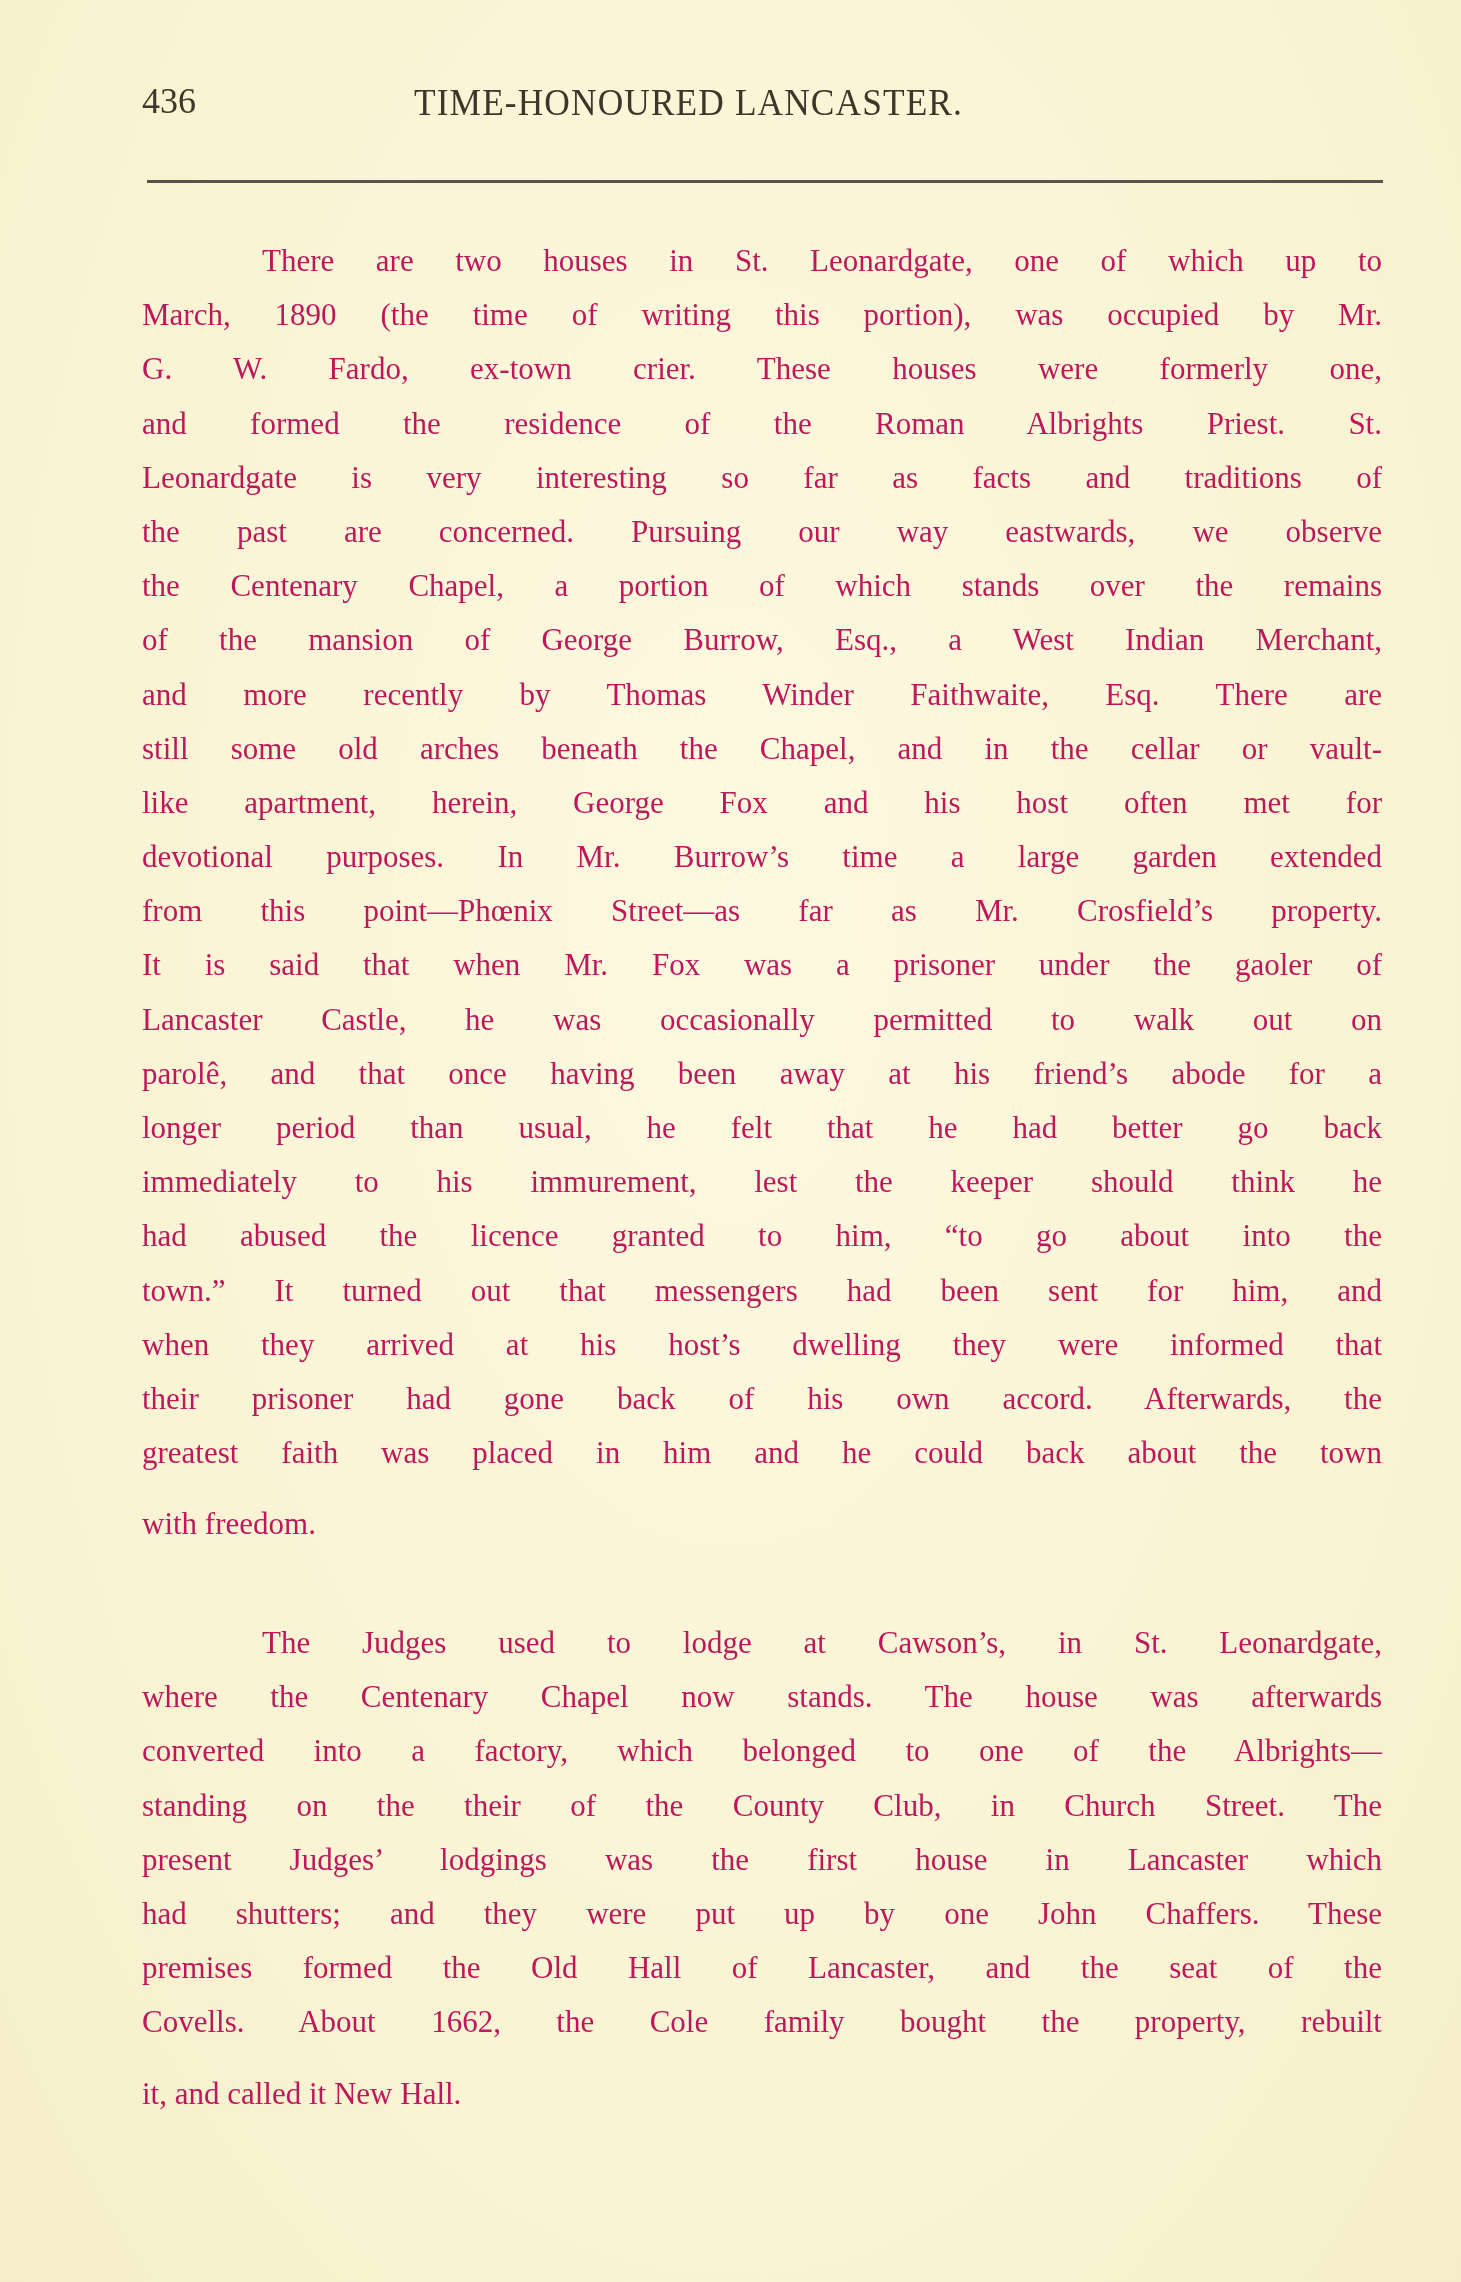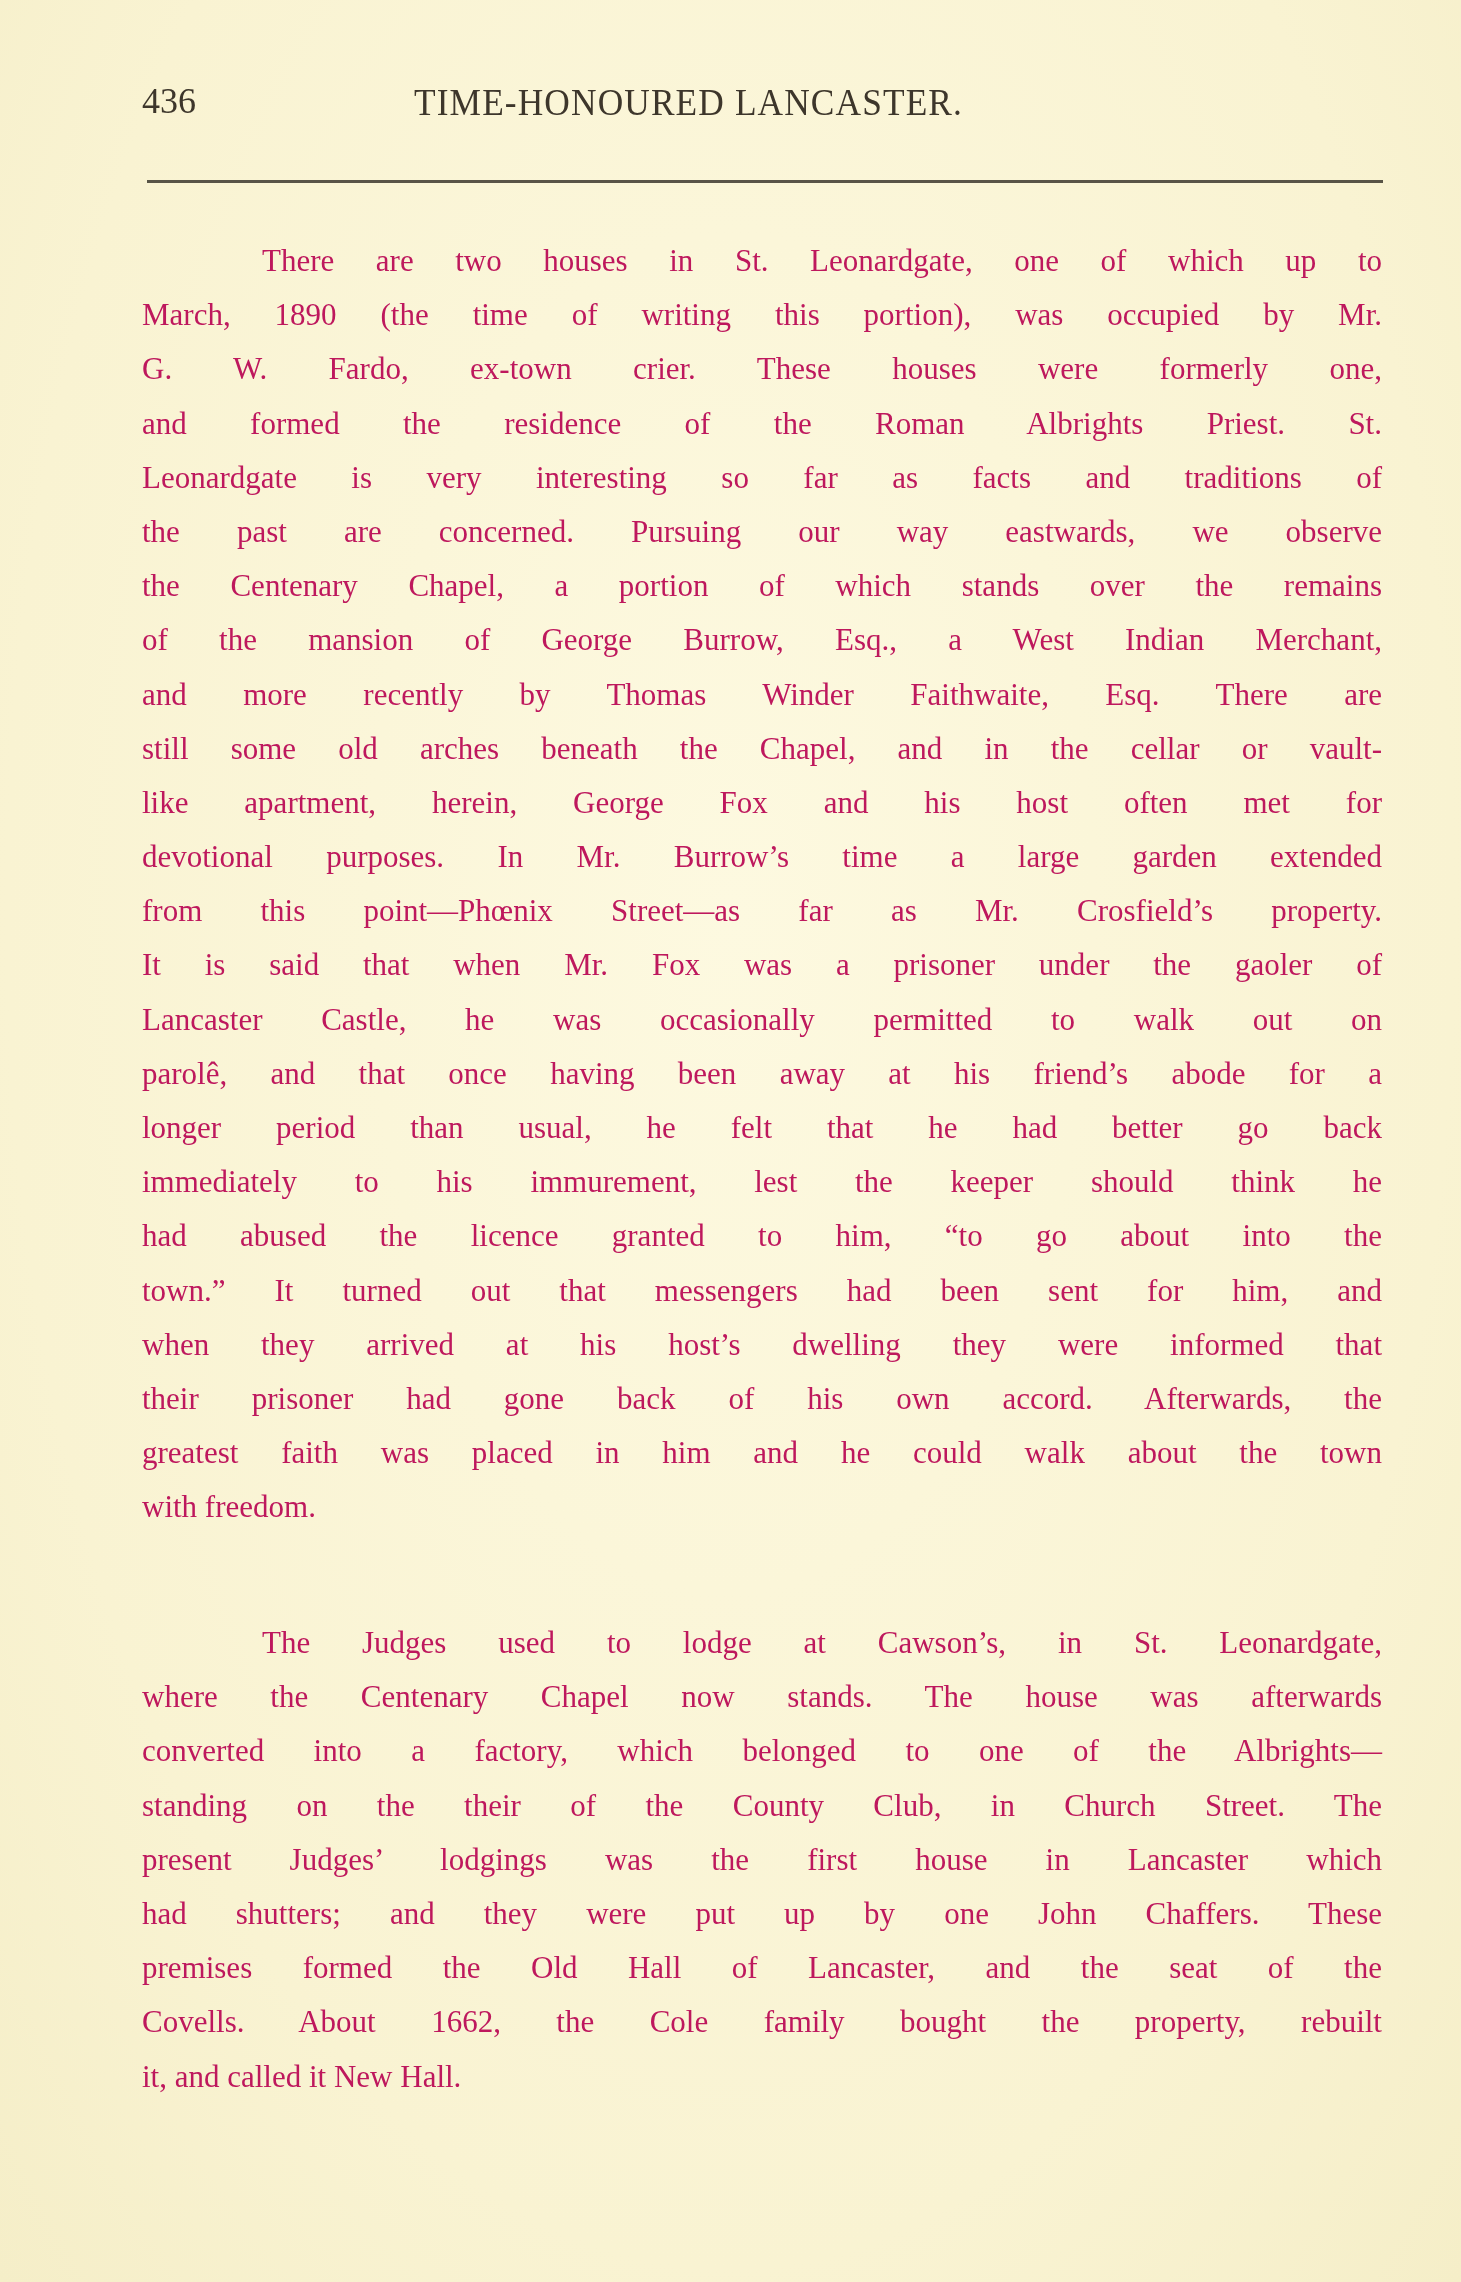--- a/index.html
+++ b/index.html
@@ -68,20 +68,21 @@
     }
     .text-block .line {
       display: block;
       white-space: nowrap;
       text-align: justify;
       text-align-last: justify;
       height: 54.2px;
     }
     .text-block .line.last {
       text-align-last: left;
+      margin-top: 17px;
     }
     .text-block .line.indent {
       padding-left: 120px;
     }
     #para-1 { top: 234px; }
     #para-2 { top: 1616px; }
   </style>
 </head>
 <body>
 
@@ -110,21 +111,21 @@
     <span class="line">from this point—Phœnix Street—as far as Mr. Crosfield’s property.</span>
     <span class="line">It is said that when Mr. Fox was a prisoner under the gaoler of</span>
     <span class="line">Lancaster Castle, he was occasionally permitted to walk out on</span>
     <span class="line">parolê, and that once having been away at his friend’s abode for a</span>
     <span class="line">longer period than usual, he felt that he had better go back</span>
     <span class="line">immediately to his immurement, lest the keeper should think he</span>
     <span class="line">had abused the licence granted to him, “to go about into the</span>
     <span class="line">town.”  It turned out that messengers had been sent for him, and</span>
     <span class="line">when they arrived at his host’s dwelling they were informed that</span>
     <span class="line">their prisoner had gone back of his own accord.  Afterwards, the</span>
-    <span class="line">greatest faith was placed in him and he could walk about the town</span>
+    <span class="line">greatest faith was placed in him and he could back about the town</span>
     <span class="line last">with freedom.</span>
   </div>
 
   <div class="text-block" id="para-2">
     <span class="line indent">The Judges used to lodge at Cawson’s, in St. Leonardgate,</span>
     <span class="line">where the Centenary Chapel now stands. The house was afterwards</span>
     <span class="line">converted into a factory, which belonged to one of the Albrights—</span>
     <span class="line">standing on the their of the County Club, in Church Street.  The</span>
     <span class="line">present Judges’ lodgings was the first house in Lancaster which</span>
     <span class="line">had shutters; and they were put up by one John Chaffers.  These</span>

